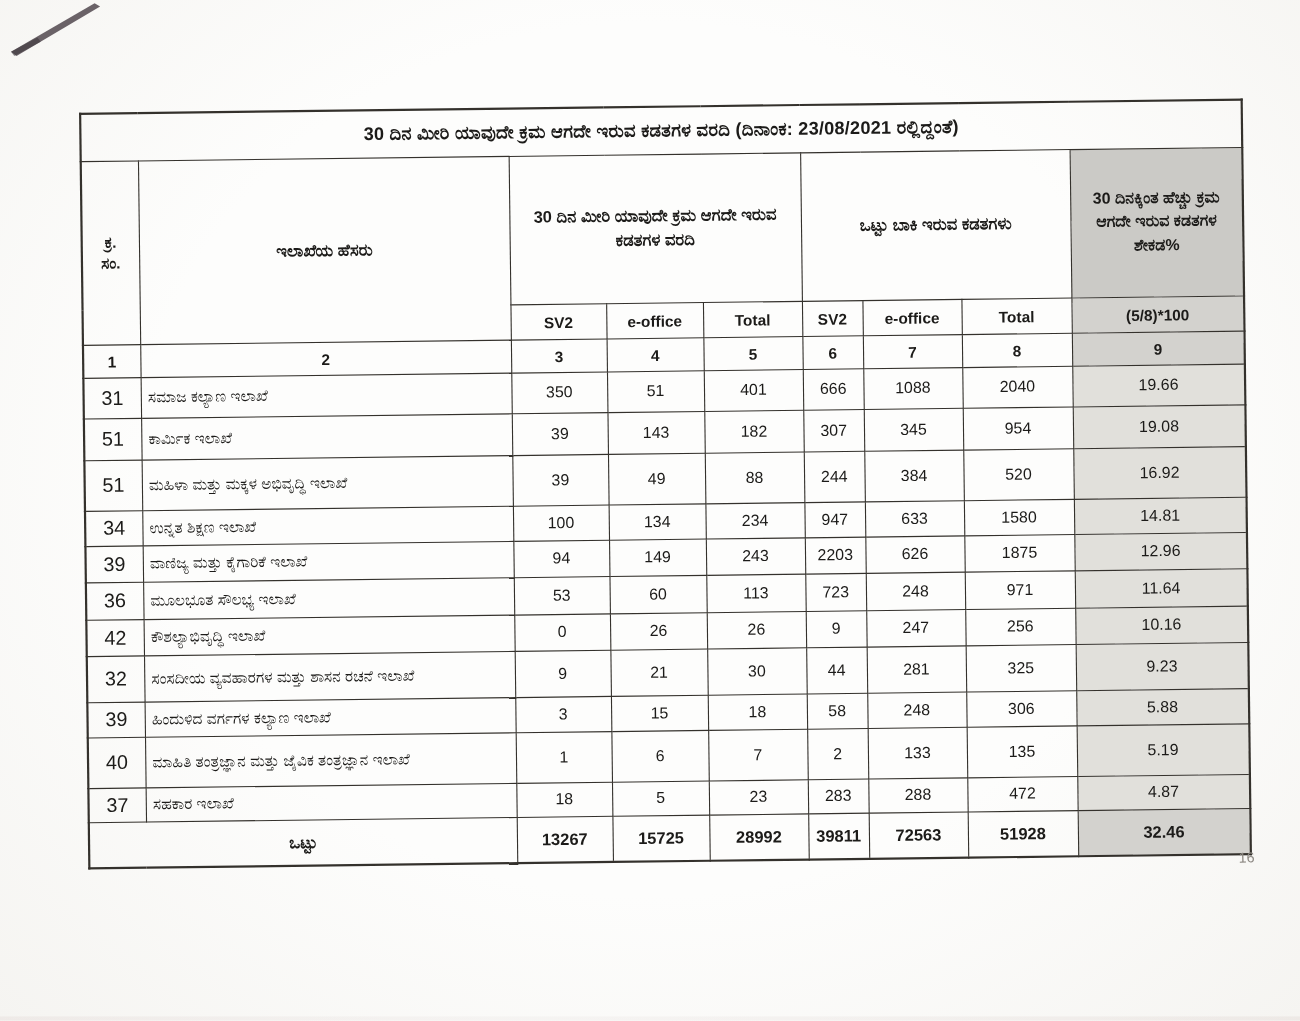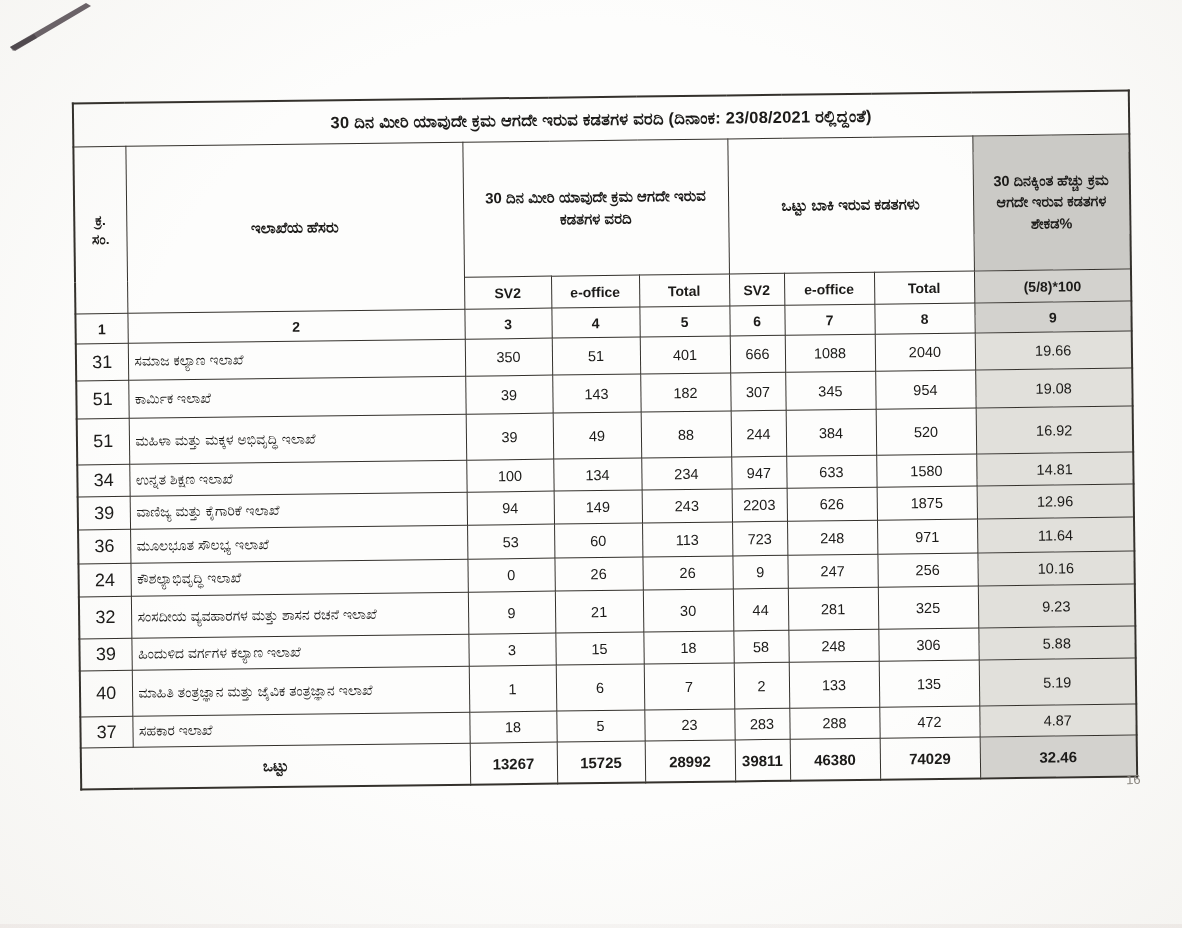--- a/index.html
+++ b/index.html
@@ -192,21 +192,21 @@
           <td class="dept">ಮೂಲಭೂತ ಸೌಲಭ್ಯ ಇಲಾಖೆ</td>
           <td class="num">53</td>
           <td class="num">60</td>
           <td class="num">113</td>
           <td class="num">723</td>
           <td class="num">248</td>
           <td class="num">971</td>
           <td class="num pct-cell">11.64</td>
         </tr>
         <tr>
-          <td class="sl">24</td>
+          <td class="sl">42</td>
           <td class="dept">ಕೌಶಲ್ಯಾಭಿವೃದ್ಧಿ ಇಲಾಖೆ</td>
           <td class="num">0</td>
           <td class="num">26</td>
           <td class="num">26</td>
           <td class="num">9</td>
           <td class="num">247</td>
           <td class="num">256</td>
           <td class="num pct-cell">10.16</td>
         </tr>
         <tr>
@@ -254,22 +254,22 @@
           <td class="num pct-cell">4.87</td>
         </tr>
       </tbody>
     <tbody>
       <tr class="row-total">
         <td colspan="2">ಒಟ್ಟು</td>
         <td>13267</td>
         <td>15725</td>
         <td>28992</td>
         <td>39811</td>
-        <td>46380</td>
-        <td>74029</td>
+        <td>72563</td>
+        <td>51928</td>
         <td class="pct-cell">32.46</td>
       </tr>
     </tbody>
   </table>
 </div>
 
 <div class="page-number">16</div>
 <div class="scan-bottom-noise"></div>
 
 </body></html>

